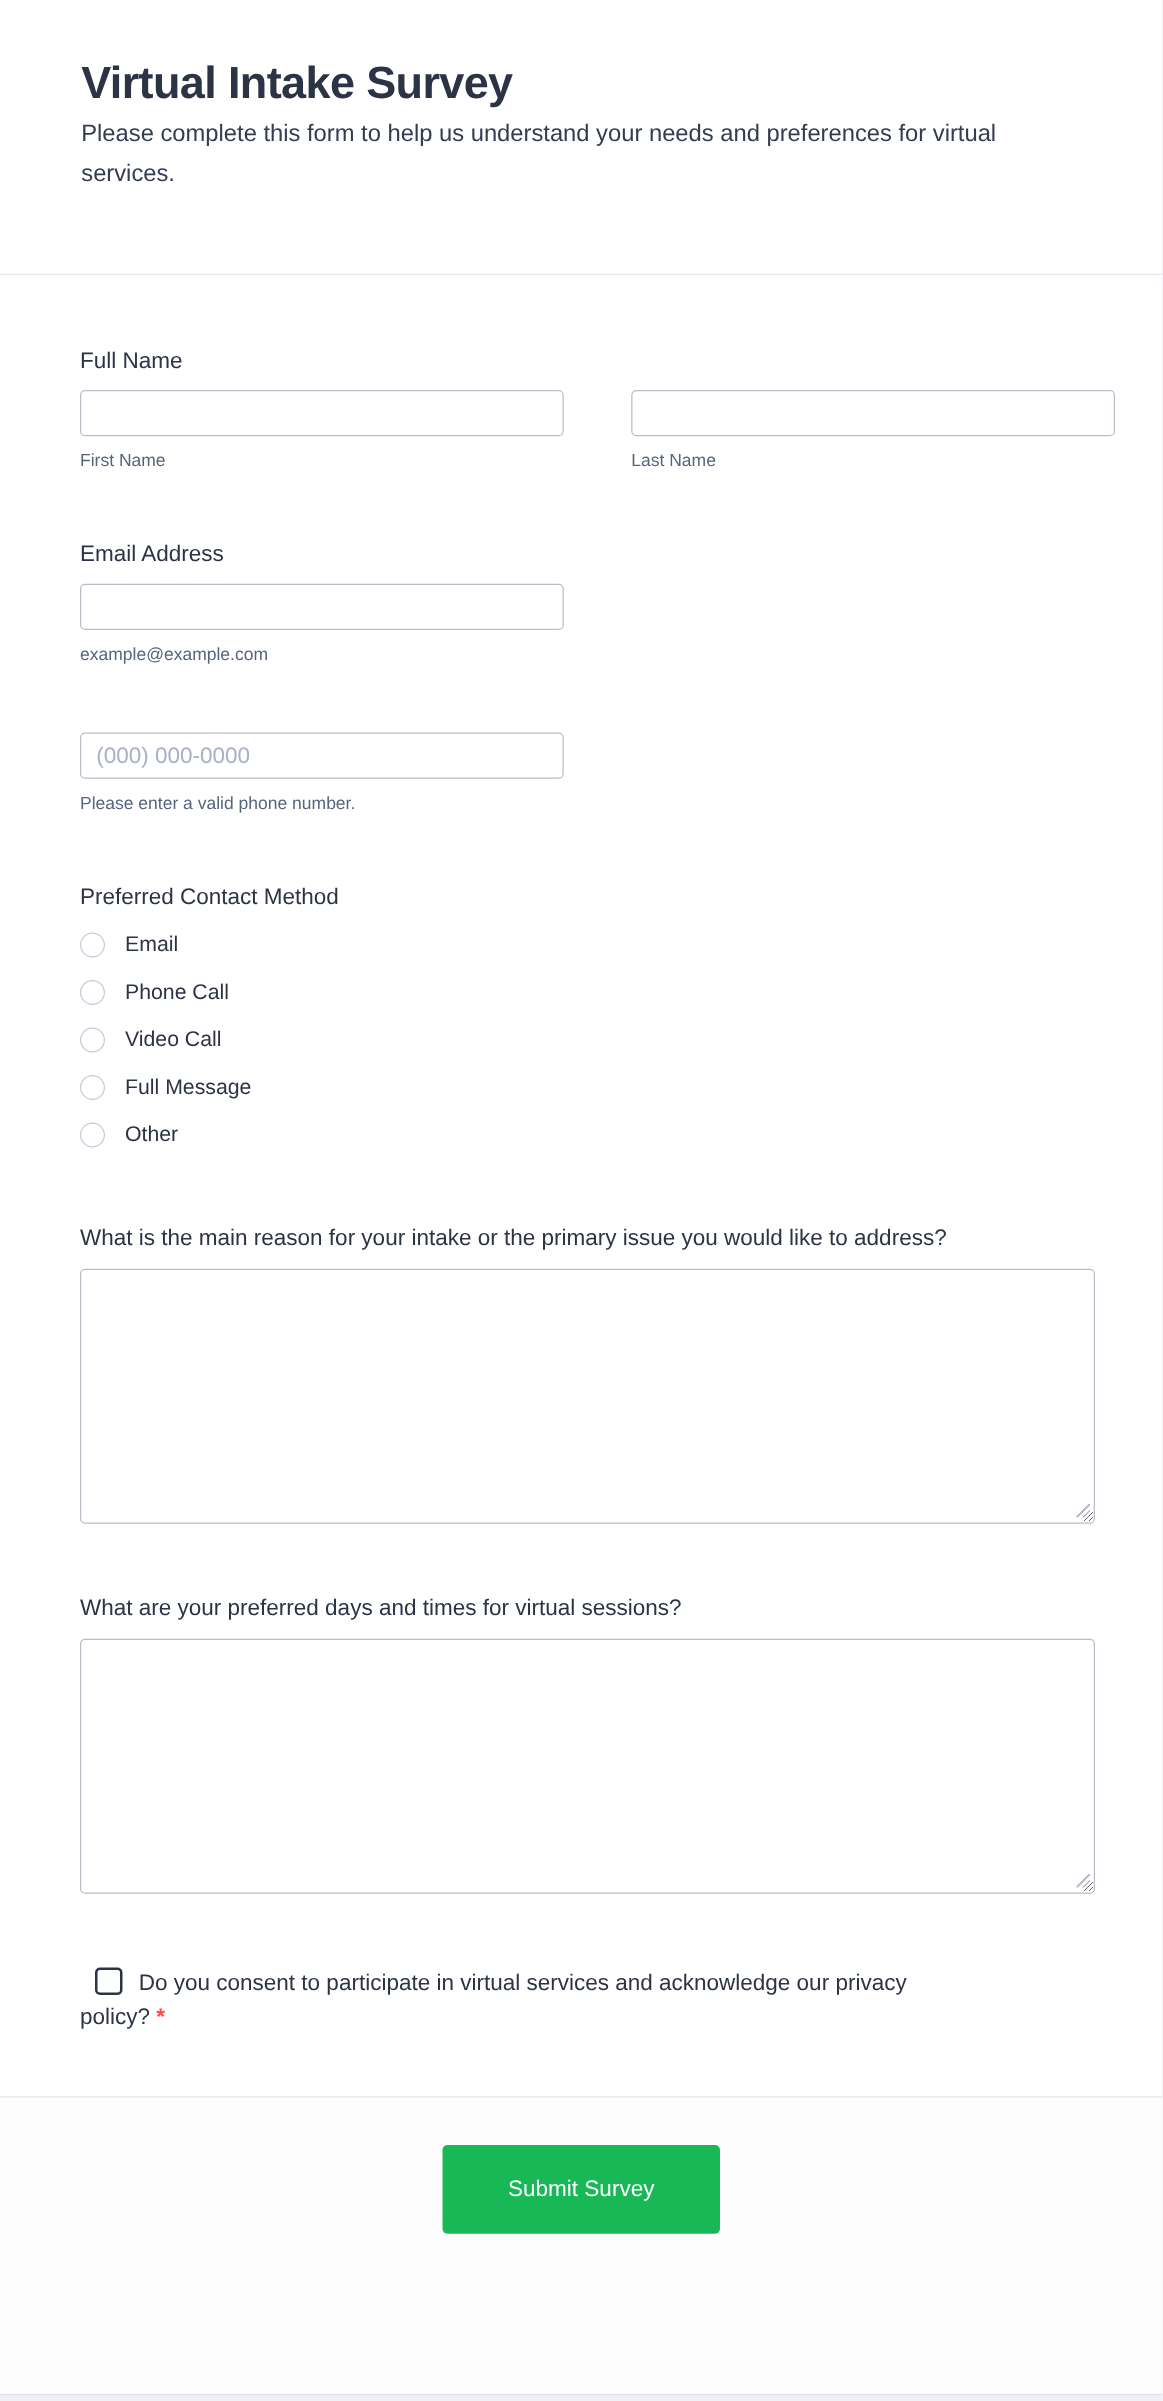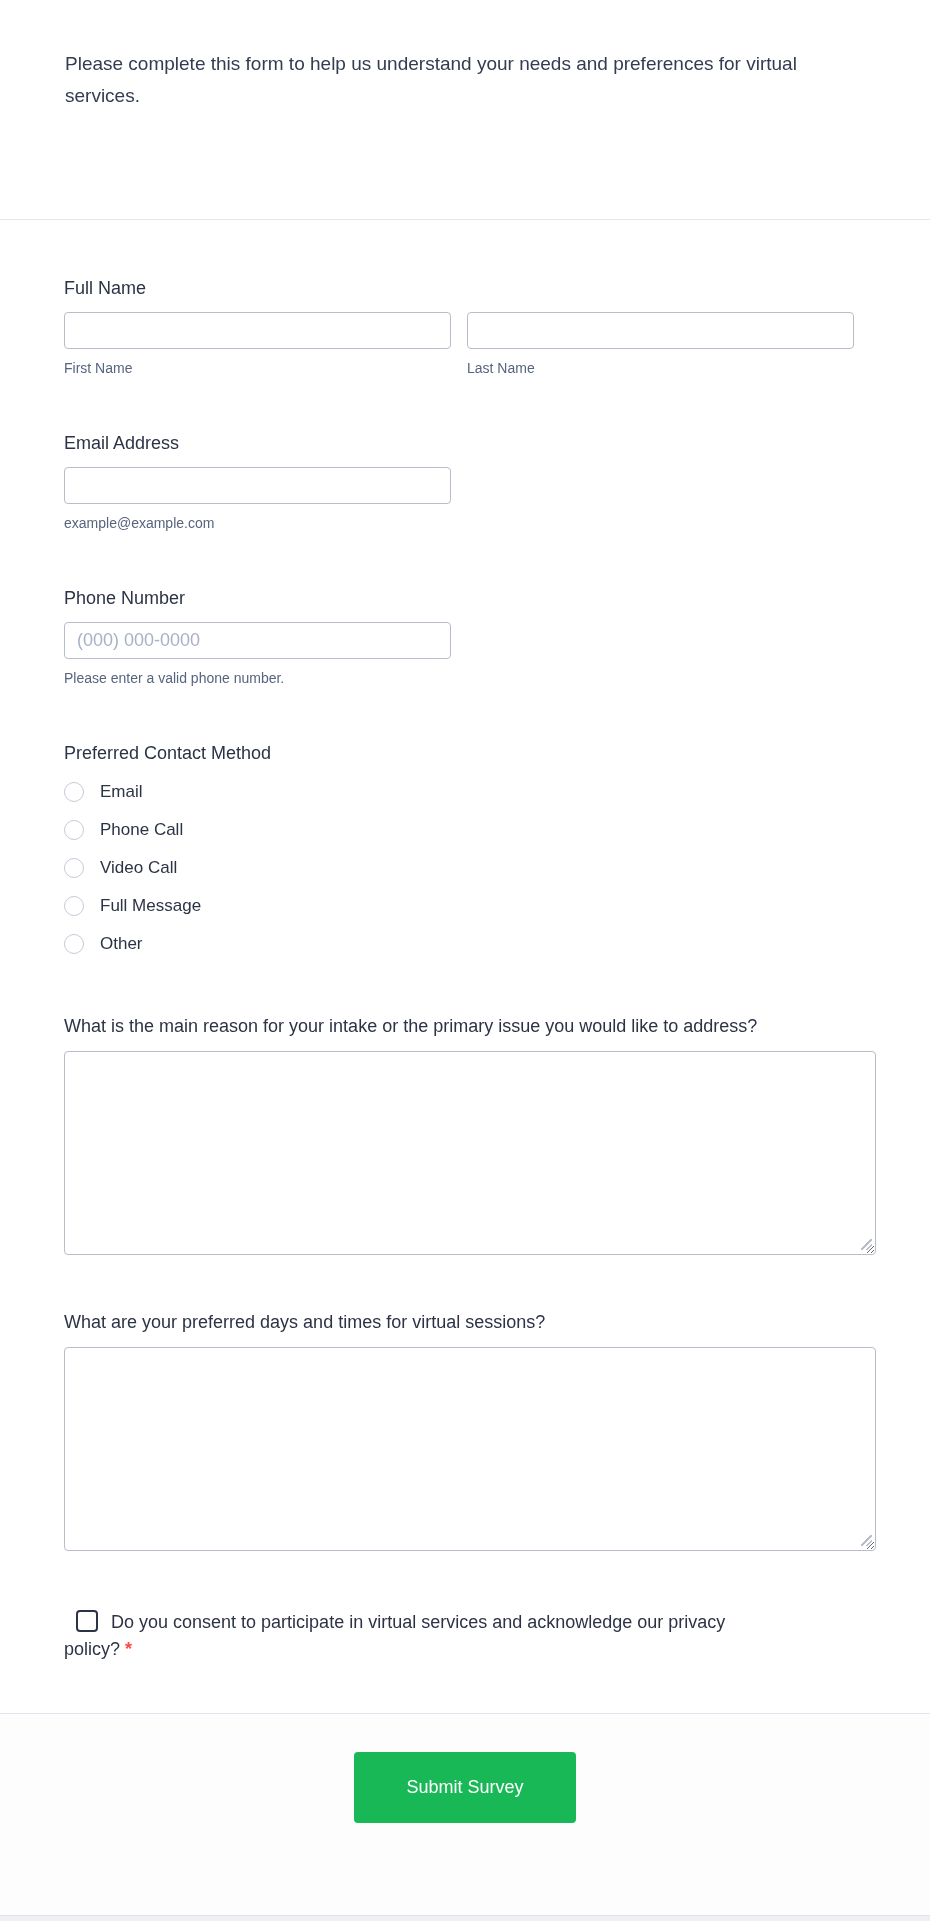--- a/index.html
+++ b/index.html
@@ -67,21 +67,21 @@
     border-radius: 4px;
     background: #fff;
     font-family: "Liberation Sans", "DejaVu Sans", sans-serif;
     font-size: 18px;
     color: #2c3345;
     padding: 6px 12px;
     outline: none;
     display: block;
   }
   .text-input::placeholder { color: #a9b1c6; opacity: 1; }
-  .name-row { display: flex; gap: 16px; }
+  .name-row { display: flex; gap: 54px; }
   .name-col { width: 387px; }
   .sublabel {
     margin-top: 10px;
     font-size: 14px;
     line-height: 18px;
     color: #57647e;
     font-weight: 400;
   }
   
   .radio-group { margin-top: 2px; }
@@ -184,20 +184,21 @@
     border-top: 1px solid #e0e2ea;
   }
 </style>
 </head>
 <body>
 
 <div class="page">
   <div class="card">
 
     <div class="form-header">
+      <h1 class="form-title">Virtual Intake Survey</h1>
       <div class="form-subtitle">Please complete this form to help us understand your needs and preferences for virtual services.</div>
     </div>
 
     <div class="form-body">
 
       <div class="field">
         <span class="field-label">Full Name</span>
         <div class="name-row">
           <div class="name-col">
             <input type="text" class="text-input" style="width: 387px;" value="">
@@ -210,21 +211,20 @@
         </div>
       </div>
 
       <div class="field">
         <span class="field-label">Email Address</span>
         <input type="text" class="text-input" value="" style="">
         <div class="sublabel">example@example.com</div>
       </div>
 
       <div class="field">
-        <span class="field-label">Phone Number</span>
         <input type="text" class="text-input" placeholder="(000) 000-0000" style="">
         <div class="sublabel">Please enter a valid phone number.</div>
       </div>
 
       <div class="field">
         <span class="field-label">Preferred Contact Method</span>
         <div class="radio-group">
           <label class="radio-row">
             <input type="radio" name="contact" class="radio-circle" style="">
             <span class="radio-label">Email</span>

